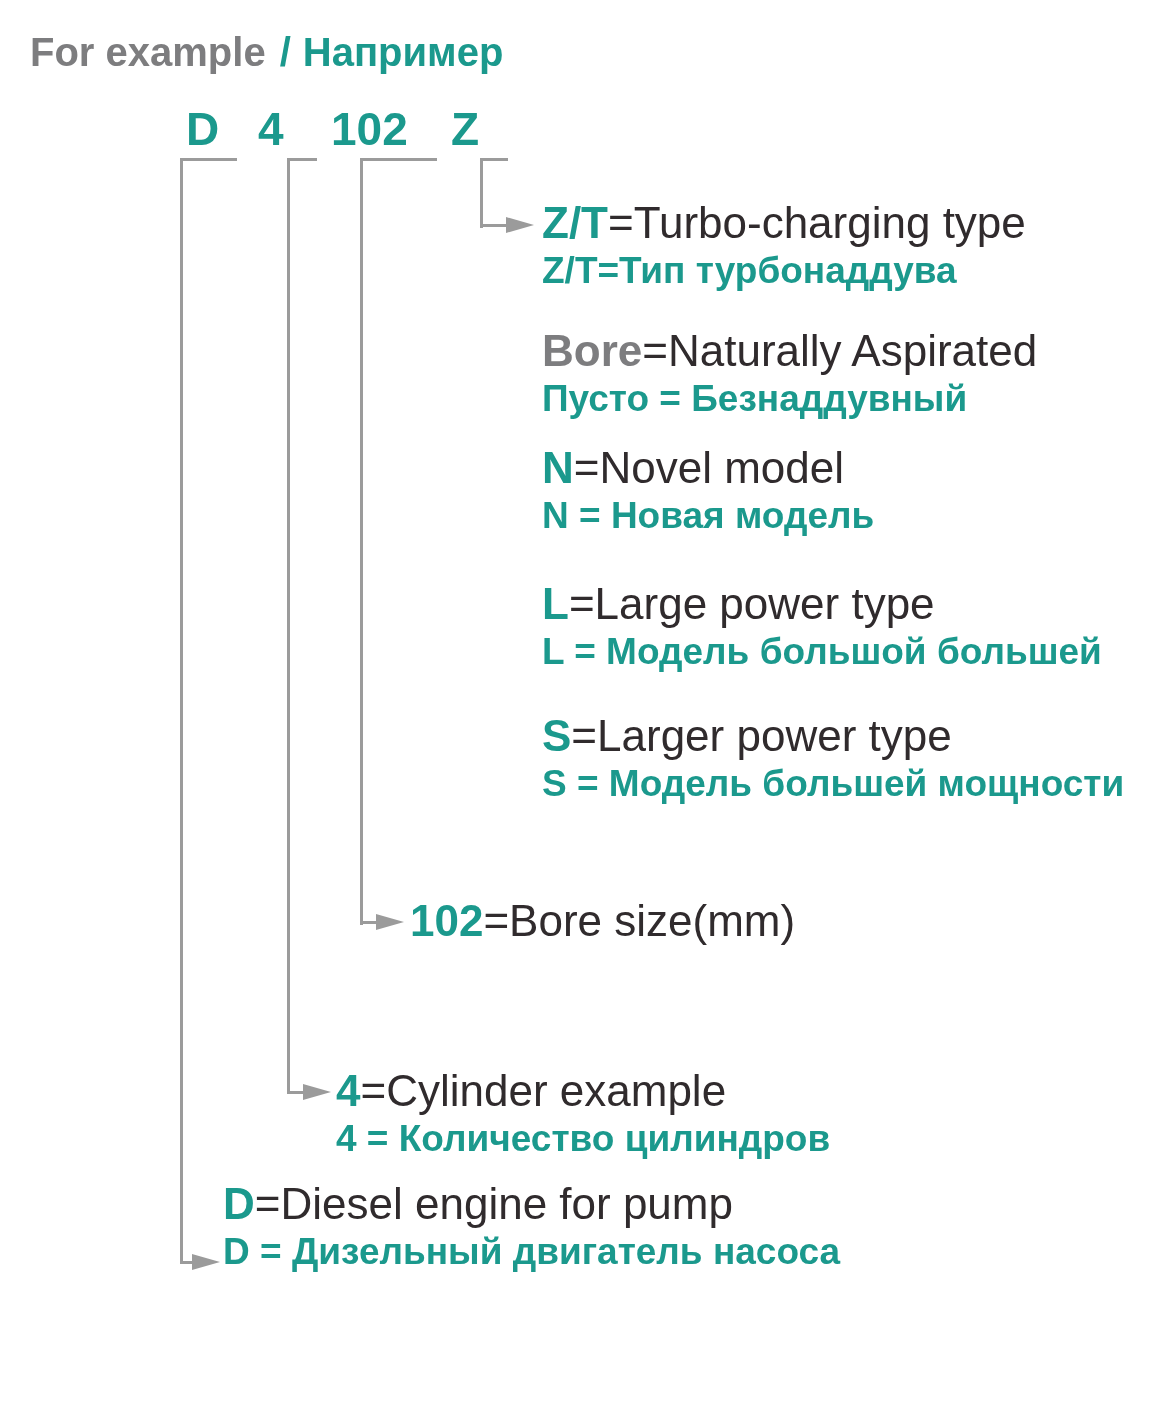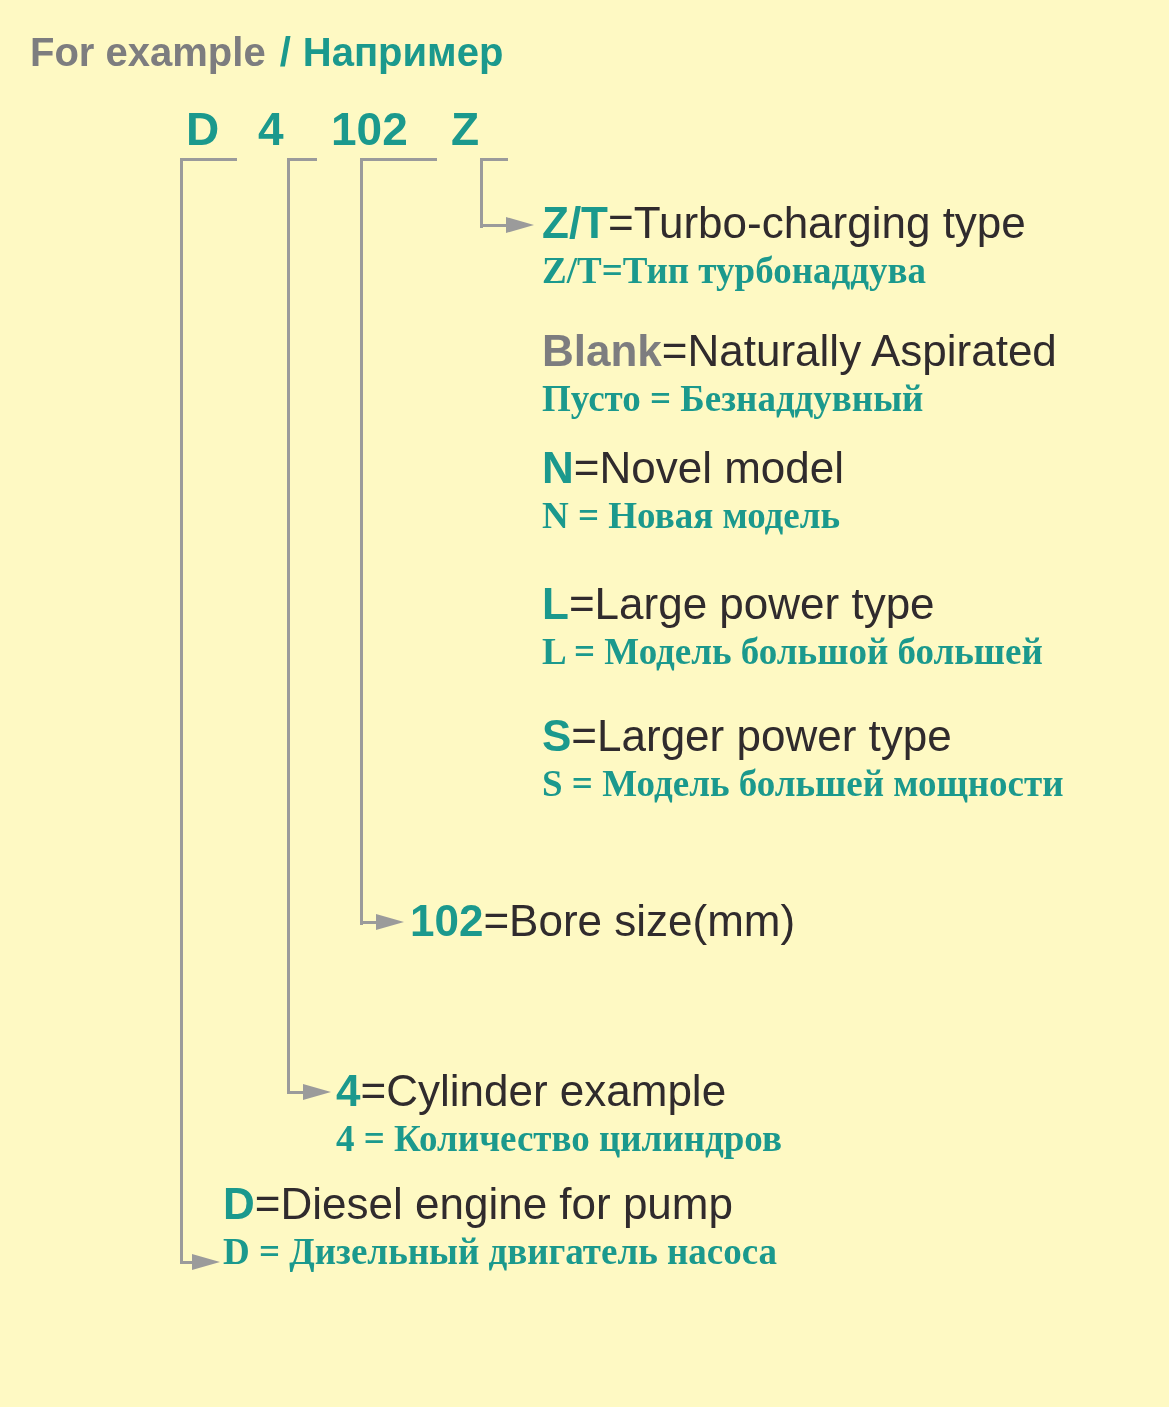--- a/index.html
+++ b/index.html
@@ -4,21 +4,21 @@
 <style>
   html, body {
     margin: 0;
     padding: 0;
     background: #ececec;
   }
   .stage {
     position: relative;
     width: 1169px;
     height: 1407px;
-    background: #fef9c3;
+    background: #ffffff;
     overflow: hidden;
     font-family: "Liberation Sans", sans-serif;
   }
 
   
   .title {
     position: absolute;
     left: 30px;
     top: 30px;
     font-size: 40px;
@@ -70,21 +70,20 @@
   }
   .eng .lead.gray {
     color: #7d7d7f;
   }
   .rus {
     margin-top: 3px;
     font-size: 37px;
     line-height: 42px;
     font-weight: bold;
     color: #1b998d;
-    font-family: Liberation Serif, serif;
   }
 </style>
 </head>
 <body>
 
 <div class="stage">
 
   <div class="title">
     <span class="t-en">For example</span><span class="t-sep">/</span><span class="t-ru">Например</span>
   </div>
@@ -123,21 +122,21 @@
     <div class="line" style="left:480px; top:224px; width:26px; height:3px"></div>
     <div class="arrowhead" style="left:506px; top:217px"></div>
   </div>
 
   <div class="section" style="left:542px; top:199px">
     <div class="eng"><span class="lead">Z/T</span><span class="rest">=Turbo-charging type</span></div>
     <div class="rus">Z/T=Тип турбонаддува</div>
   </div>
 
   <div class="section" style="left:542px; top:327px">
-    <div class="eng"><span class="lead gray">Blank</span><span class="rest">=Naturally Aspirated</span></div>
+    <div class="eng"><span class="lead gray">Bore</span><span class="rest">=Naturally Aspirated</span></div>
     <div class="rus">Пусто = Безнаддувный</div>
   </div>
 
   <div class="section" style="left:542px; top:444px">
     <div class="eng"><span class="lead">N</span><span class="rest">=Novel model</span></div>
     <div class="rus">N = Новая модель</div>
   </div>
 
   <div class="section" style="left:542px; top:580px">
     <div class="eng"><span class="lead">L</span><span class="rest">=Large power type</span></div>

